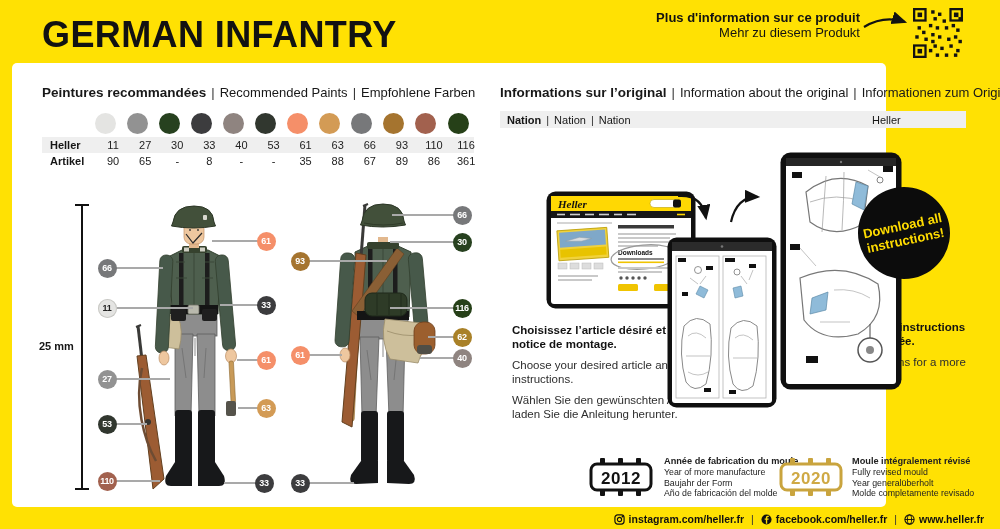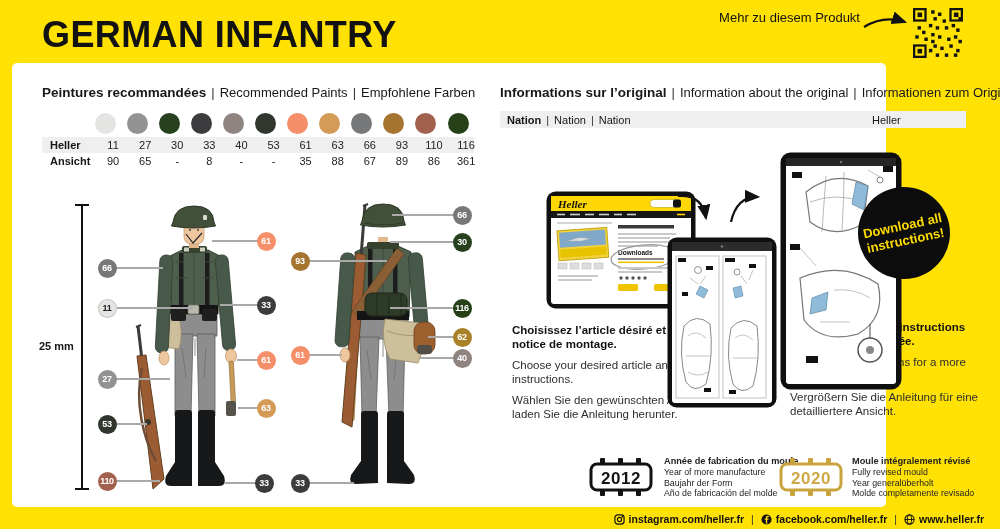--- a/index.html
+++ b/index.html
@@ -61,20 +61,21 @@
           font-size:10.5px;font-weight:700;color:#111}
   .footer .sep{padding:0 2px}
   .fitem{display:flex;align-items:center;gap:4px}
 </style>
 </head>
 <body>
 
 <div class="page-title">GERMAN INFANTRY</div>
 
 <div class="more-info">
+  <div class="b">Plus d'information sur ce produit</div>
   <div>Mehr zu diesem Produkt</div>
 </div>
 
 <svg class="abs" style="left:862px;top:10px" width="50" height="26" viewBox="0 0 50 26">
   <defs>
       <marker id="ah0" markerWidth="8" markerHeight="8" refX="6" refY="3" orient="auto">
     <path d="M0,0 L7,3 L0,6 Z" fill="#121212"></path>
       </marker>
     </defs>
   <path d="M2,17 Q22,5 43,12" fill="none" stroke="#121212" stroke-width="2.2" marker-end="url(#ah0)"></path>
@@ -182,21 +183,21 @@
         <div class="pcell">53</div>
         <div class="pcell">61</div>
         <div class="pcell">63</div>
         <div class="pcell">66</div>
         <div class="pcell">93</div>
         <div class="pcell">110</div>
         <div class="pcell">116</div>
       </span>
   </div>
   <div class="prow" style="left:30px;top:90px;height:16px">
-    <span class="plabel">Ansicht</span>
+    <span class="plabel">Artikel</span>
     <span style="display:flex" id="revell-cells">
         <div class="pcell">90</div>
         <div class="pcell">65</div>
         <div class="pcell">-</div>
         <div class="pcell">8</div>
         <div class="pcell">-</div>
         <div class="pcell">-</div>
         <div class="pcell">35</div>
         <div class="pcell">88</div>
         <div class="pcell">67</div>
@@ -480,21 +481,20 @@
   </div>
 
   <div class="step" style="left:500px;top:260px;width:240px">
     <div class="fr">Choisissez l’article désiré et téléchargez la notice de montage.</div>
     <div class="en">Choose your desired article and download the instructions.</div>
     <div class="de">Wählen Sie den gewünschten Artikel und laden Sie die Anleitung herunter.</div>
   </div>
   <div class="step" style="left:778px;top:257px;width:200px">
     <div class="fr">Grossissement des instructions pour une vue détaillée.</div>
     <div class="en">Enlarge the instructions for a more detailed view.</div>
-    <div class="de">Vergrößern Sie die Anleitung für eine detailliertere Ansicht.</div>
   </div>
 
   <svg class="abs" style="left:576px;top:393px" width="66" height="42" viewBox="0 0 66 42">
     <g fill="#121212">
       <rect x="12" y="2" width="5" height="10" rx="1"></rect>
         <rect x="30" y="2" width="5" height="10" rx="1"></rect>
         <rect x="48" y="2" width="5" height="10" rx="1"></rect>
       <rect x="12" y="30" width="5" height="10" rx="1"></rect>
         <rect x="30" y="30" width="5" height="10" rx="1"></rect>
         <rect x="48" y="30" width="5" height="10" rx="1"></rect>

